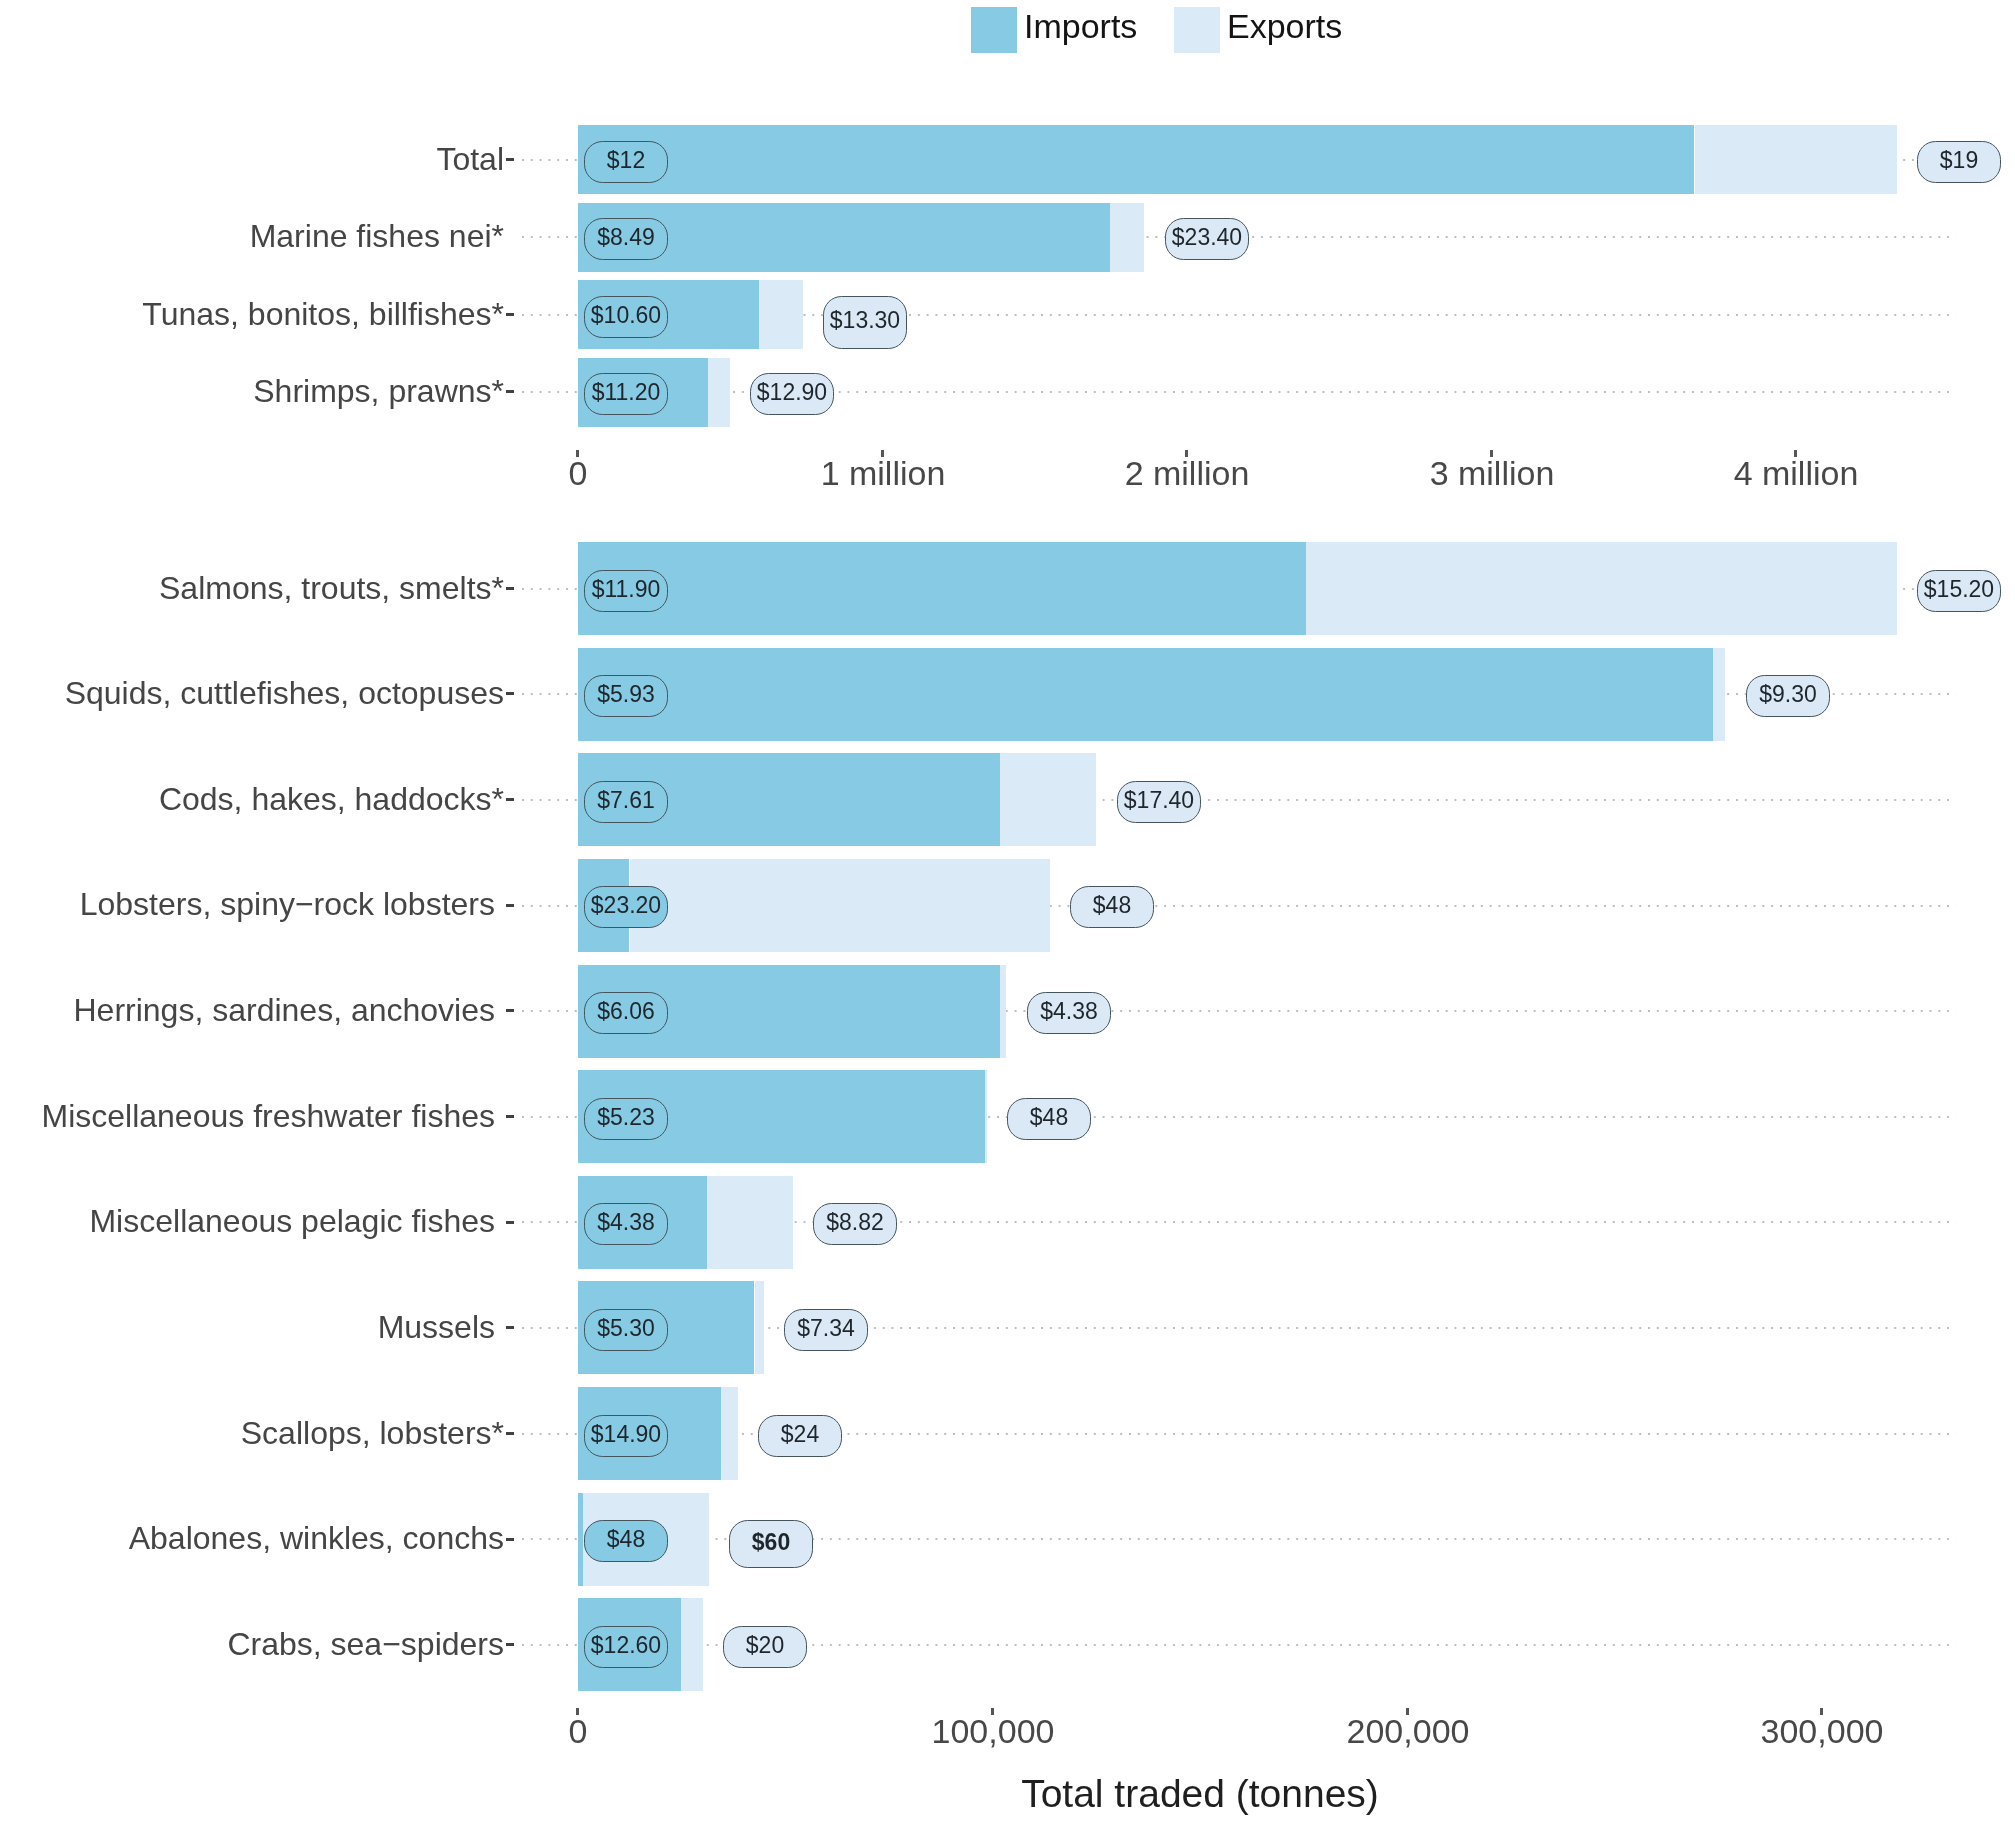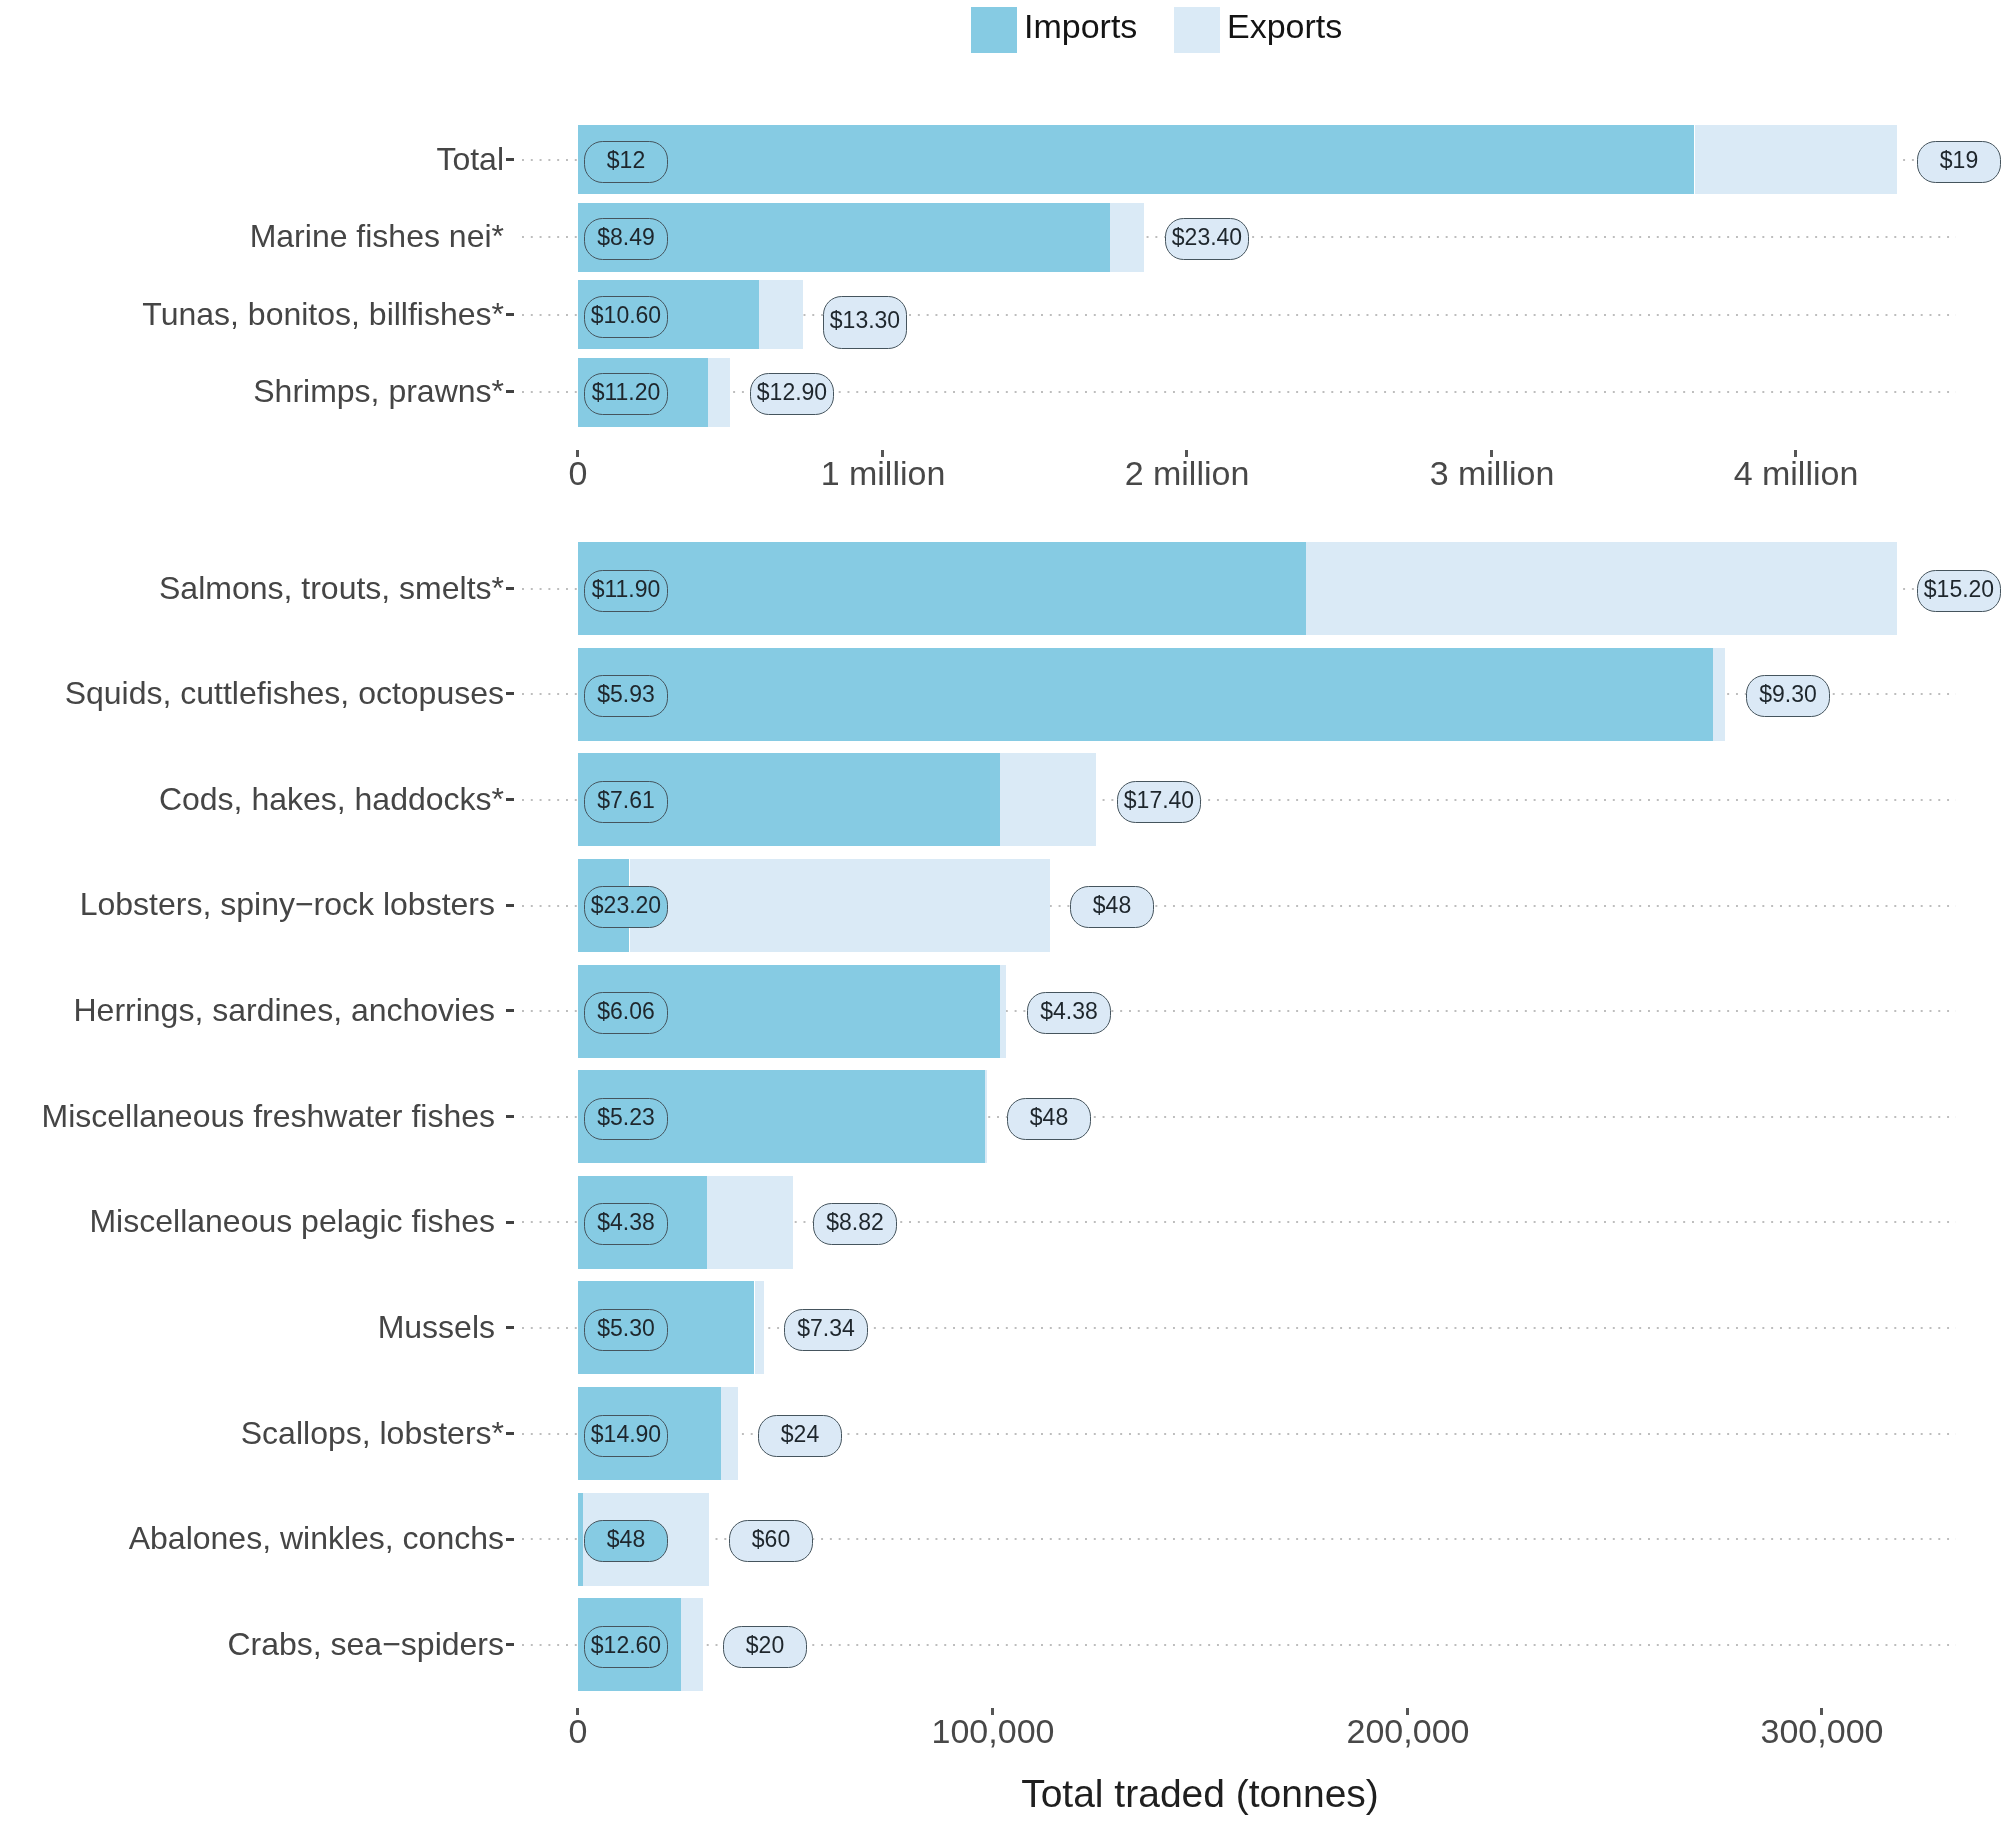--- a/index.html
+++ b/index.html
@@ -201,21 +201,21 @@
       <div>$24</div>
     </div>
     <div class="guide" style="left:522px;top:1538px;width:1434px;"></div>
     <div class="catlabel" style="right:1511px;top:1522px;">Abalones, winkles, conchs</div>
     <div class="catdash" style="left:506px;top:1538px;"></div>
     <div class="bar" style="left:578px;top:1493px;width:4.6px;height:93px;background:#86cbe3;"></div>
     <div class="bar" style="left:583px;top:1493px;width:126px;height:93px;background:#daeaf6;"></div>
     <div class="pill imp" style="left:584px;top:1520px;height:42px;min-width:84px;padding:0 4px;">
       <div>$48</div>
     </div>
-    <div class="pill exp" style="left:729px;top:1520px;height:42px;min-width:84px;padding:0 4px;">
+    <div class="pill exp" style="left:729px;top:1520px;height:48px;min-width:84px;padding:0 4px;font-weight:bold;">
       <div>$60</div>
     </div>
     <div class="guide" style="left:522px;top:1644px;width:1434px;"></div>
     <div class="catlabel" style="right:1511px;top:1628px;">Crabs, sea−spiders</div>
     <div class="catdash" style="left:506px;top:1643px;"></div>
     <div class="bar" style="left:578px;top:1598px;width:103px;height:93px;background:#86cbe3;"></div>
     <div class="bar" style="left:681px;top:1598px;width:22px;height:93px;background:#daeaf6;"></div>
     <div class="pill imp" style="left:584px;top:1626px;height:42px;min-width:84px;padding:0 4px;">
       <div>$12.60</div>
     </div>

